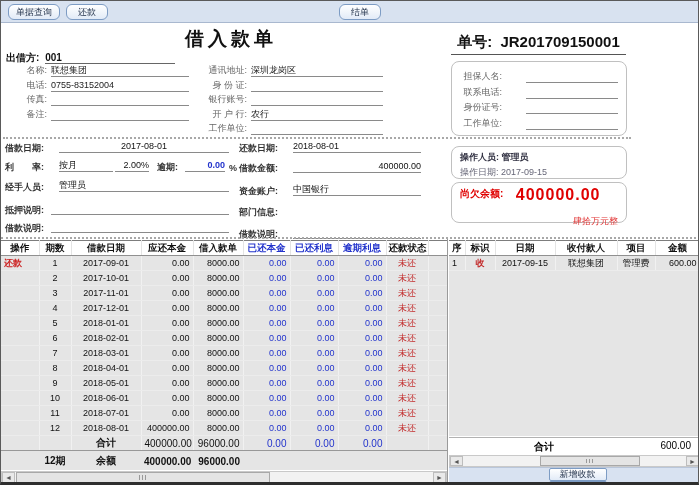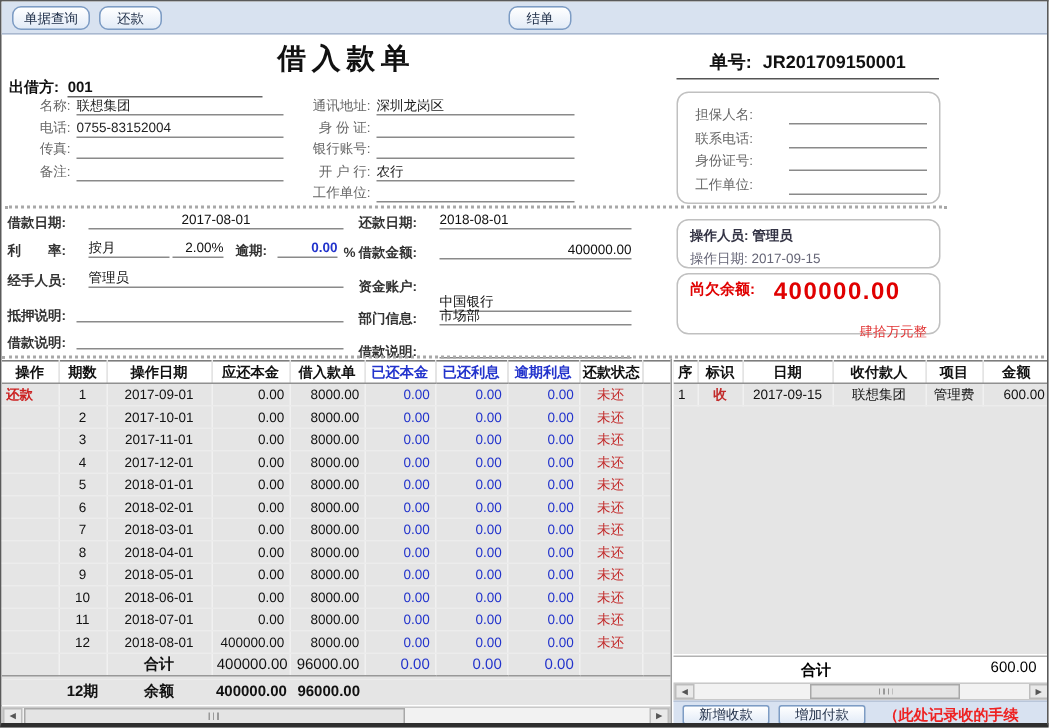--- a/index.html
+++ b/index.html
@@ -13,21 +13,21 @@
   
   .toolbar { position:absolute; left:0; top:0; width:699px; height:22px;
     background:#d8e2f0; border-bottom:1px solid #a9b8cf; }
   .tb-btn { position:absolute; top:3px; height:16px; font-size:9px; color:#1a2a44;
     background:linear-gradient(#ffffff,#e2ebf7); border:1px solid #7d9cc4;
     border-radius:6px; text-align:center; line-height:14px; cursor:default; padding:0 6px;}
   
   .title { position:absolute; left:150px; top:25px; width:160px; text-align:center;
     font-size:19px; font-weight:bold; letter-spacing:4px; color:#111; }
   .docno { position:absolute; left:450px; top:32px; width:175px; text-align:center;
-    font-size:12px; font-weight:bold; color:#111; border-bottom:1px solid #555; padding-bottom:2px; }
+    font-size:15px; font-weight:bold; color:#111; border-bottom:1px solid #555; padding-bottom:2px; }
   .lender-line { position:absolute; left:5px; top:50px; font-size:10px; font-weight:bold; color:#111; }
   .lender-line .code { display:inline-block; width:130px; border-bottom:1px solid #666; margin-left:3px; }
   
   .fgroup { position:absolute; }
   .frow { display:flex; height:14px; margin-bottom:0.5px; align-items:flex-end; }
   .flabel { font-size:9px; color:#666; text-align:right; line-height:13px; white-space:nowrap; }
   .g1 .flabel { width:44px; } .g2 .flabel { width:48px; } .g3 .flabel { width:46px; }
   .fval { flex:1; border-bottom:1px solid #8a8a8a; margin-left:4px; font-size:9px;
     color:#222; line-height:12px; height:13px; white-space:nowrap; overflow:hidden; }
   .roundbox { position:absolute; border:1px solid #c0c0c0; border-radius:8px; background:#fff; }
@@ -69,21 +69,21 @@
   .scrollbar { position:absolute; height:13px; background:#f2f2f2; border:1px solid #c9c9c9; }
   .sb-arrow { position:absolute; top:0; bottom:0; width:13px; background:#e9e9e9;
     border:1px solid #bdbdbd; color:#555; font-size:7px; line-height:10px; text-align:center; }
   .sb-arrow.left { left:0; } .sb-arrow.right { right:0; }
   .sb-thumb { position:absolute; top:0; bottom:0; background:#e4e4e4; border:1px solid #a8a8a8; }
   .sb-grip { position:absolute; left:50%; top:2px; bottom:2px; width:9px; margin-left:-4px;
     background:repeating-linear-gradient(90deg,#999 0 1px,transparent 1px 3px); }
   
   .paytotal-line { position:absolute; left:448px; top:436px; width:251px; border-top:1px solid #b2b2b2; }
   .btnbar { position:absolute; left:448px; top:467px; width:251px; height:15px;
-    background:#d8e2f1; border-top:1px solid #b9c6da; display:flex; align-items:center; }
+    background:#d8e2f1; border-top:1px solid #b9c6da; display:flex; align-items:center;flex-direction:column; }
   .btn2 { font-size:9px; color:#1a2a44; background:linear-gradient(#ffffff,#e2ebf7);
     border:1px solid #7d9cc4; border-radius:2px; height:13px; line-height:11px;
     padding:0 10px; margin-left:6px; white-space:nowrap; }
   .rednote { color:#ee2222; font-size:10px; font-weight:bold; white-space:nowrap; margin-left:12px; }
 </style>
 </head>
 <body>
 
 <div class="window">
 
@@ -200,24 +200,23 @@
   <span class="dlabel" style="left:4px;top:221px;">借款说明:</span>
   <span class="dval" style="left:50px;top:219px;width:178px;"></span>
 
   <span class="dlabel" style="left:238px;top:141px;">还款日期:</span>
   <span class="dval" style="left:292px;top:139px;width:128px;">2018-08-01</span>
 
   <span class="dlabel" style="left:238px;top:161px;">借款金额:</span>
   <span class="dval rt" style="left:292px;top:159px;width:128px;">400000.00</span>
 
   <span class="dlabel" style="left:238px;top:184px;">资金账户:</span>
-  <span class="dval" style="left:292px;top:194px;width:128px;">中国银行</span>
+  <span class="dval" style="left:292px;top:182px;width:128px;">中国银行</span>
 
   <span class="dlabel" style="left:238px;top:205px;">部门信息:</span>
-  <span class="dval" style="left:292px;top:203px;width:128px;">市场部</span>
 
   <span class="dlabel" style="left:238px;top:227px;">借款说明:</span>
   <span class="dval" style="left:292px;top:225px;width:128px;"></span>
 
   <div class="roundbox opbox" style="left:450px;top:145px;width:176px;height:33px;">
     <div class="l1">
       <span>操作人员:</span>
       <span>管理员</span>
     </div>
     <div class="l2">
@@ -247,21 +246,21 @@
           <col style="width:47px">
           <col style="width:48px">
           <col style="width:48px">
         <col style="width:42px">
           <col style="width:33px">
       </colgroup>
       <thead>
         <tr>
           <th class="ctr">操作</th>
           <th class="ctr">期数</th>
-          <th class="ctr">操作日期</th>
+          <th class="ctr">借款日期</th>
           <th class="ctr">应还本金</th>
           <th class="ctr">借入款单</th>
           <th class="ctr hblue">已还本金</th>
           <th class="ctr hblue">已还利息</th>
           <th class="ctr hblue">逾期利息</th>
           <th class="ctr">还款状态</th>
           <th></th>
         </tr>
       </thead>
       <tbody>

